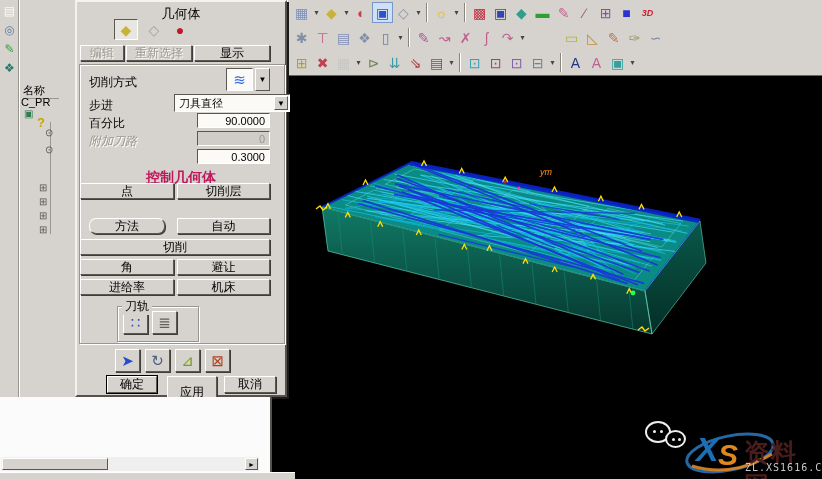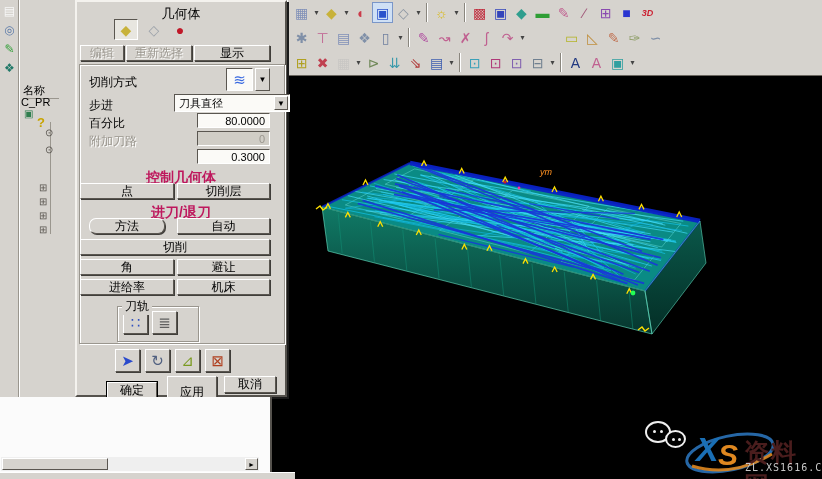--- a/index.html
+++ b/index.html
@@ -3,23 +3,23 @@
 <meta charset="utf-8">
 <style>
   html,body{margin:0;padding:0;background:#222;}
   *{box-sizing:border-box;font-family:"Liberation Sans",sans-serif;}
   .stage{position:relative;width:822px;height:479px;overflow:hidden;background:#000;}
   .raised{border:1px solid;border-color:#ffffff #5a5650 #5a5650 #ffffff;box-shadow:1px 1px 0 #403e3a;}
   .btn{position:absolute;display:flex;align-items:center;justify-content:center;
        font-size:12px;color:#000;background:#d6d3ce;cursor:pointer;white-space:nowrap;
        border:1px solid;border-color:#ffffff #5a5650 #5a5650 #ffffff;box-shadow:1px 1px 0 #403e3a;}
   .btn.disabled{color:#9a968e;text-shadow:1px 1px 0 #fff;cursor:default;}
-  .btn.default{outline:1px solid #000;margin-top:6px;}
+  .btn.default{outline:1px solid #000;}
   .lbl{position:absolute;font-size:12px;color:#000;white-space:nowrap;}
-  .lbl.disabled{color:#9a968e;text-shadow:1px 1px 0 #fff;}
+  .lbl.disabled{color:#9a968e;text-shadow:1px 1px 0 #fff;font-style:italic;}
   .sect{position:absolute;width:100%;text-align:center;font-size:14px;color:#be185d;font-weight:bold;}
   .field{position:absolute;background:#fbfaf7;font-size:11px;color:#000;text-align:right;
          padding:1px 4px 0 0;border:1px solid;border-color:#5a5650 #ffffff #ffffff #5a5650;}
   .field.disabled{background:#d0cdc6;color:#9a968e;}
   .gb{position:absolute;border:1px solid #9a968e;box-shadow:1px 1px 0 #fff, inset 1px 1px 0 #fff;}
   
   .toolbar{position:absolute;left:287px;top:0;width:535px;height:76px;background:#d6d3ce;
            border-left:1px solid #fff;border-bottom:1px solid #6a665f;}
   .trow{display:flex;align-items:center;height:25px;padding-left:3px;}
   .ticon{width:21px;height:21px;display:flex;align-items:center;justify-content:center;
@@ -440,32 +440,31 @@
     </div>
     <div class="mini-raised" style="left:178px;top:66px;width:15px;height:23px;">▼</div>
 
     <div class="lbl" style="left:12px;top:95px;">步进</div>
     <div class="combo" style="left:97px;top:92px;width:116px;height:18px;">
       <span>刀具直径</span>
       <span class="arrow">▼</span>
     </div>
 
     <div class="lbl" style="left:12px;top:113px;">百分比</div>
-    <div class="field" style="left:120px;top:111px;width:73px;height:15px;">80.0000</div>
+    <div class="field" style="left:120px;top:111px;width:73px;height:15px;">90.0000</div>
 
     <div class="lbl disabled" style="left:12px;top:131px;">附加刀路</div>
     <div class="field disabled" style="left:120px;top:129px;width:73px;height:15px;">0</div>
 
     <div class="field" style="left:120px;top:147px;width:73px;height:15px;">0.3000</div>
 
     <div class="sect" style="top:167px;">控制几何体</div>
     <div class="btn" style="left:3px;top:181px;width:94px;height:16px;">点</div>
     <div class="btn" style="left:100px;top:181px;width:93px;height:16px;">切削层</div>
 
-    <div class="sect" style="top:202px;">进刀/退刀</div>
     <div class="btn" style="left:12px;top:216px;width:76px;height:16px;border-radius:7px;">方法</div>
     <div class="btn" style="left:100px;top:216px;width:93px;height:16px;">自动</div>
 
     <div class="btn" style="left:3px;top:237px;width:190px;height:16px;">切削</div>
 
     <div class="btn" style="left:3px;top:257px;width:94px;height:16px;">角</div>
     <div class="btn" style="left:100px;top:257px;width:93px;height:16px;">避让</div>
 
     <div class="btn" style="left:3px;top:277px;width:94px;height:16px;">进给率</div>
     <div class="btn" style="left:100px;top:277px;width:93px;height:16px;">机床</div>

